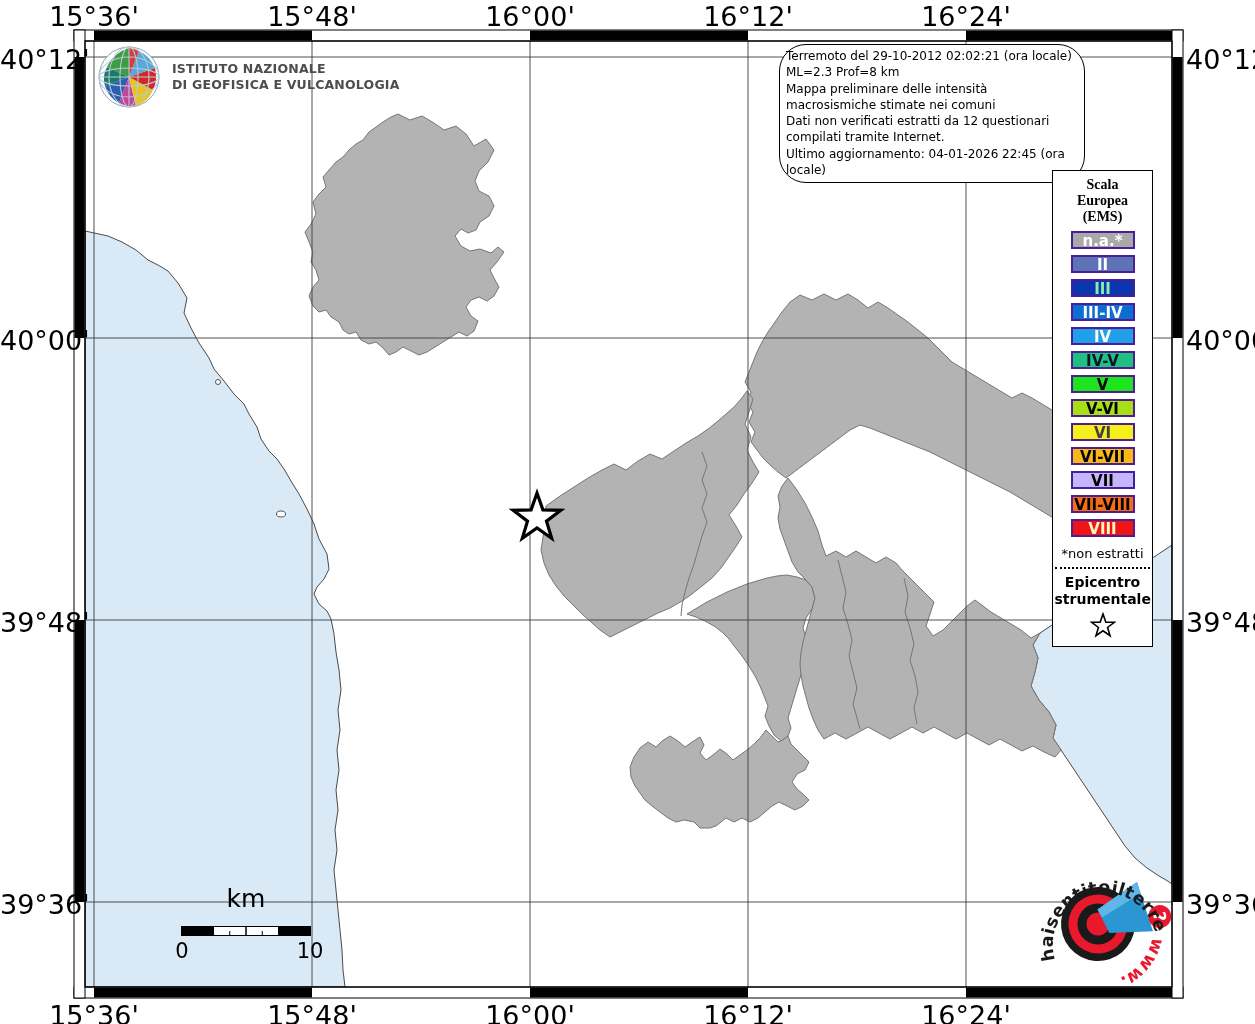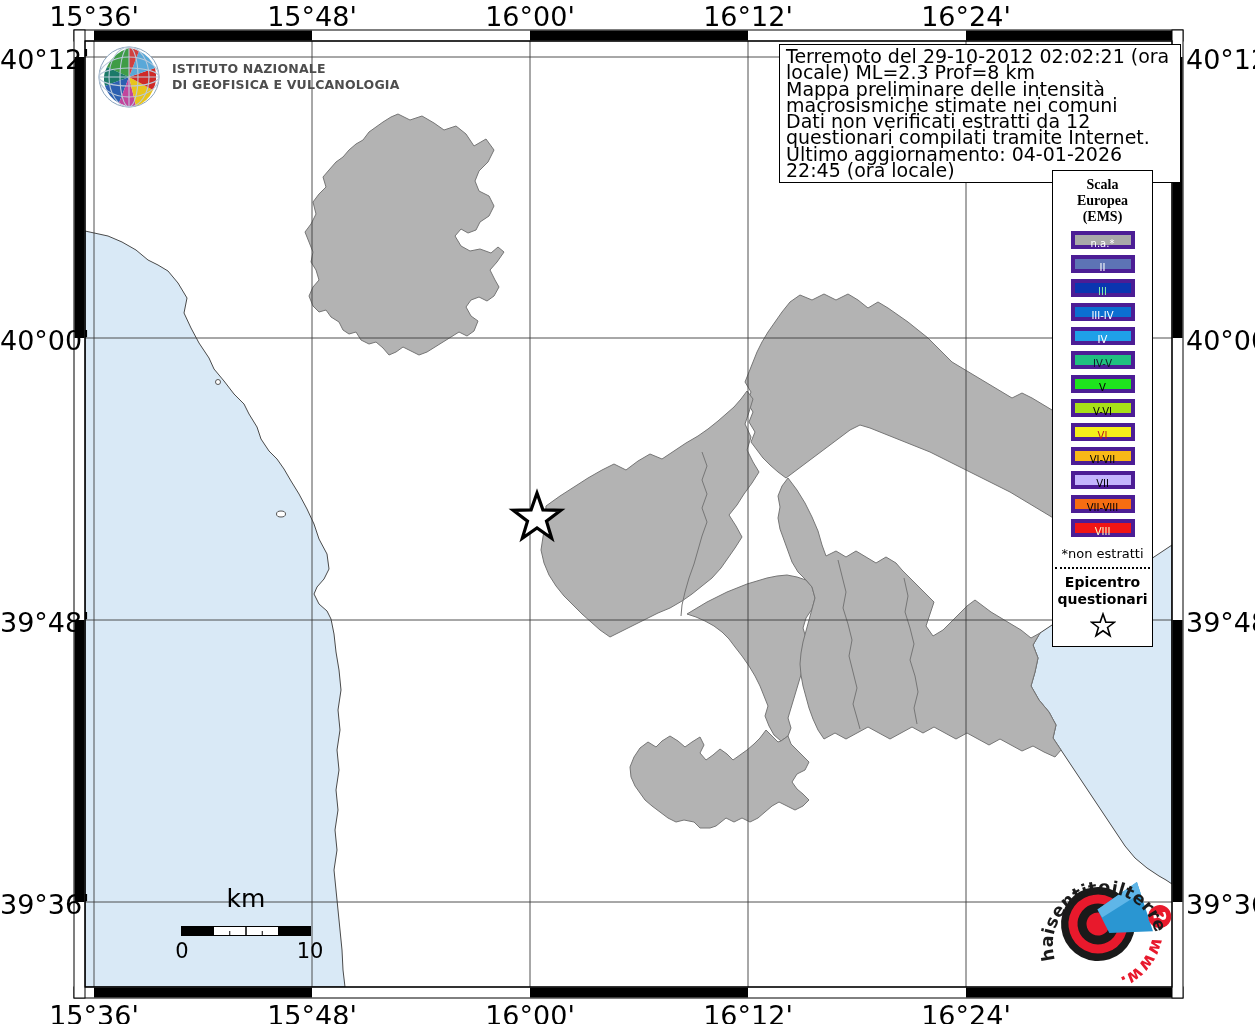--- a/index.html
+++ b/index.html
@@ -5,25 +5,25 @@
   html,body{margin:0;padding:0;background:#ffffff;}
   body{font-family:"DejaVu Sans","Liberation Sans",sans-serif;}
   #stage{position:relative;width:1255px;height:1024px;background:#fff;overflow:hidden;}
   #mapsvg{position:absolute;left:0;top:0;z-index:1;}
   .axlabel{position:absolute;font-size:27px;color:#000;white-space:nowrap;z-index:2;}
   .axtop{top:1px;transform:translateX(-50%);}
   .axbottom{top:1000px;transform:translateX(-50%);}
   .axleft{left:0;width:78px;text-align:right;}
   .axright{left:1186px;text-align:left;}
   .panel{position:absolute;background:#fff;border:1px solid #000;z-index:4;box-sizing:border-box;}
-  #infobox{left:779px;top:44px;width:402px;padding:3px 6px 4px 6px;font-size:19px;line-height:16.3px;}
+  #infobox{left:779px;top:44px;width:306px;padding:3px 6px 4px 6px;font-size:12px;line-height:16.3px;border-radius:27px;}
   #legend{left:1052px;top:170px;width:101px;height:477px;padding-top:6px;text-align:center;}
   .lg-title{font-size:14px;font-weight:bold;line-height:16px;font-family:Liberation Serif, serif;}
-  .chip{width:64px;height:18px;line-height:17px;margin:6px auto 0 auto;border:4px solid #4c1d95;
-        font-size:10px;font-weight:normal;box-sizing:border-box;}
+  .chip{width:64px;height:18px;line-height:17px;margin:6px auto 0 auto;border:2px solid #4c1d95;
+        font-size:15px;font-weight:bold;box-sizing:border-box;}
   .chip:first-of-type{margin-top:5px;}
   .lg-foot{margin-top:9px;font-size:13px;}
   .lg-divider{border-top:2px dotted #000;margin:6px 2px 5px 2px;height:0;}
   .lg-epi{font-size:14px;font-weight:bold;line-height:17px;width:96px;margin:0 auto;}
   #legend svg{margin-top:4px;}
   #ingv{position:absolute;left:97px;top:45px;display:flex;align-items:center;z-index:4;}
   #ingv .txt{margin-left:11px;color:#4d4d4d;font-size:12.5px;font-weight:bold;line-height:16px;letter-spacing:0.2px;}
   #histlogo{position:absolute;left:1026px;top:850px;z-index:5;}
   #scalebar{position:absolute;left:0;top:0;z-index:3;}
   .sb-km{position:absolute;left:182px;top:884px;width:128px;text-align:center;font-size:25px;color:#000;}
@@ -136,29 +136,29 @@
     <div class="lg-title">(EMS)</div>
 
     <div class="chip" style="background:#a9a9a9;color:#ffffff">n.a.*</div>
     <div class="chip" style="background:#5d73b5;color:#ffffff">II</div>
     <div class="chip" style="background:#0a35b0;color:#86efac">III</div>
     <div class="chip" style="background:#0b6fd1;color:#ffffff">III-IV</div>
     <div class="chip" style="background:#1fa0e8;color:#ffffff">IV</div>
     <div class="chip" style="background:#20c080;color:#0f172a">IV-V</div>
     <div class="chip" style="background:#1ee41e;color:#000000">V</div>
     <div class="chip" style="background:#a8e018;color:#000000">V-VI</div>
-    <div class="chip" style="background:#f5ef1a;color:#b91c1c">VI</div>
+    <div class="chip" style="background:#f5ef1a;color:#404040">VI</div>
     <div class="chip" style="background:#f8b818;color:#000000">VI-VII</div>
     <div class="chip" style="background:#c4b5fd;color:#000000">VII</div>
     <div class="chip" style="background:#f66d12;color:#000000">VII-VIII</div>
     <div class="chip" style="background:#f01515;color:#fef9c3">VIII</div>
 
     <div class="lg-foot">*non estratti</div>
     <div class="lg-divider"></div>
-    <div class="lg-epi">Epicentro questionari</div>
+    <div class="lg-epi">Epicentro strumentale</div>
     <svg width="26" height="26" viewBox="0 0 26 26">
       <path d="M13,2 L15.82,10.12 L24.41,10.29 L17.56,15.48 L20.05,23.71 L13,18.8 L5.95,23.71 L8.44,15.48 L1.59,10.29 L10.18,10.12 Z" fill="#ffffff" stroke="#000" stroke-width="1.6"></path>
     </svg>
   </div>
 
   <div id="ingv">
     <svg width="64" height="64" viewBox="0 0 64 64">
       <defs>
           <clipPath id="gclip">
             <circle cx="32" cy="32" r="30"></circle>

